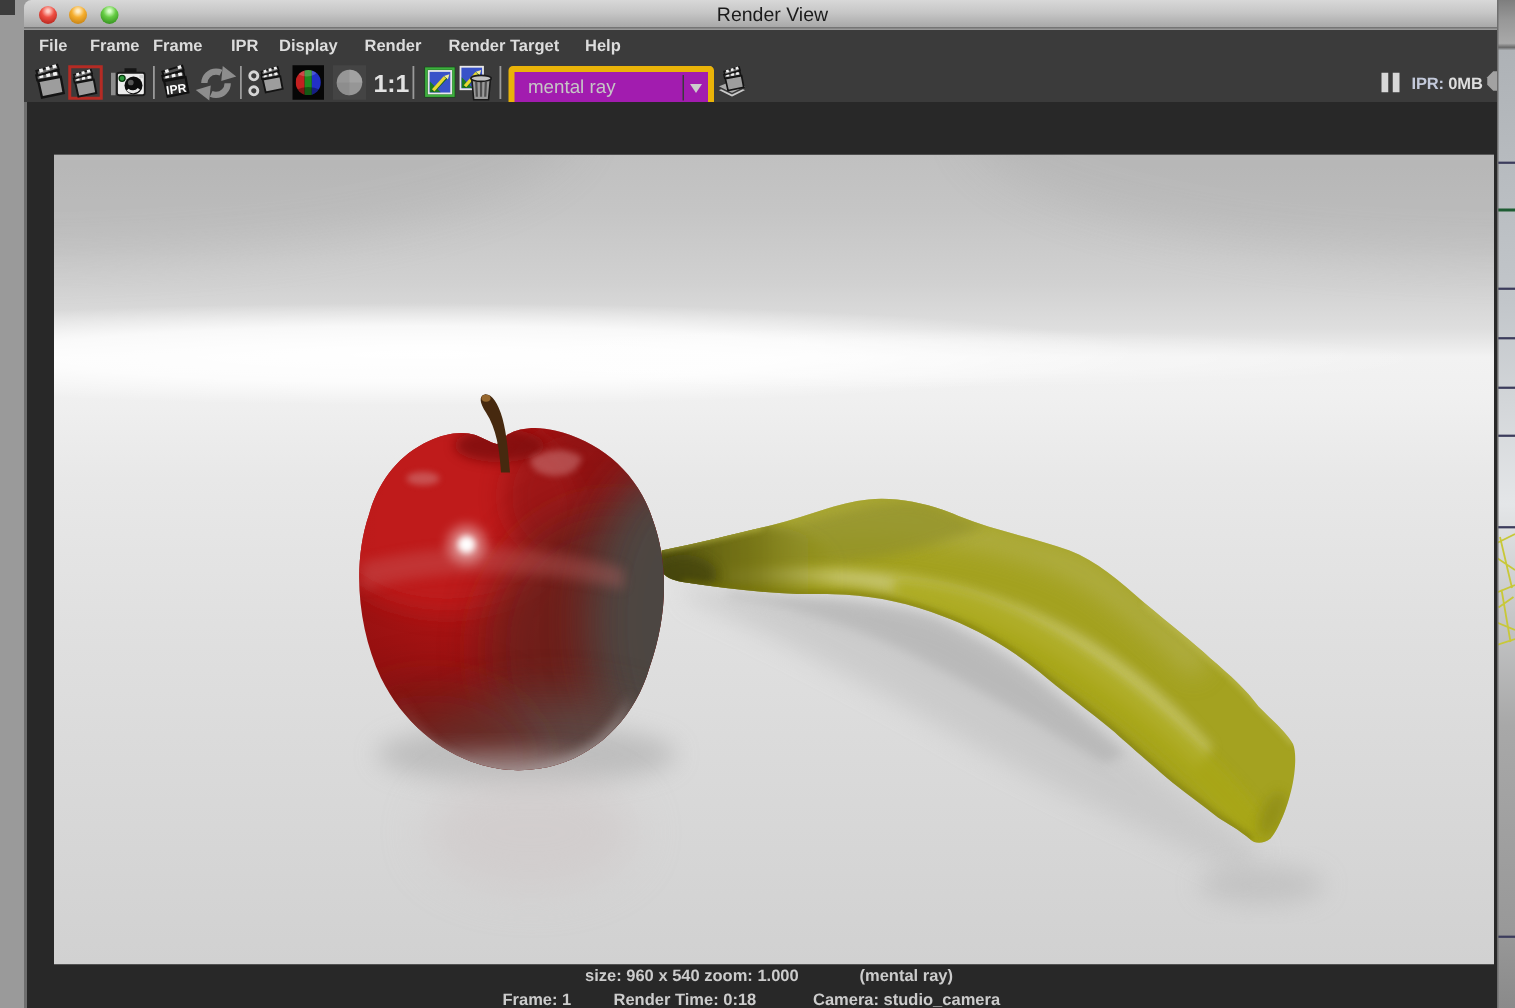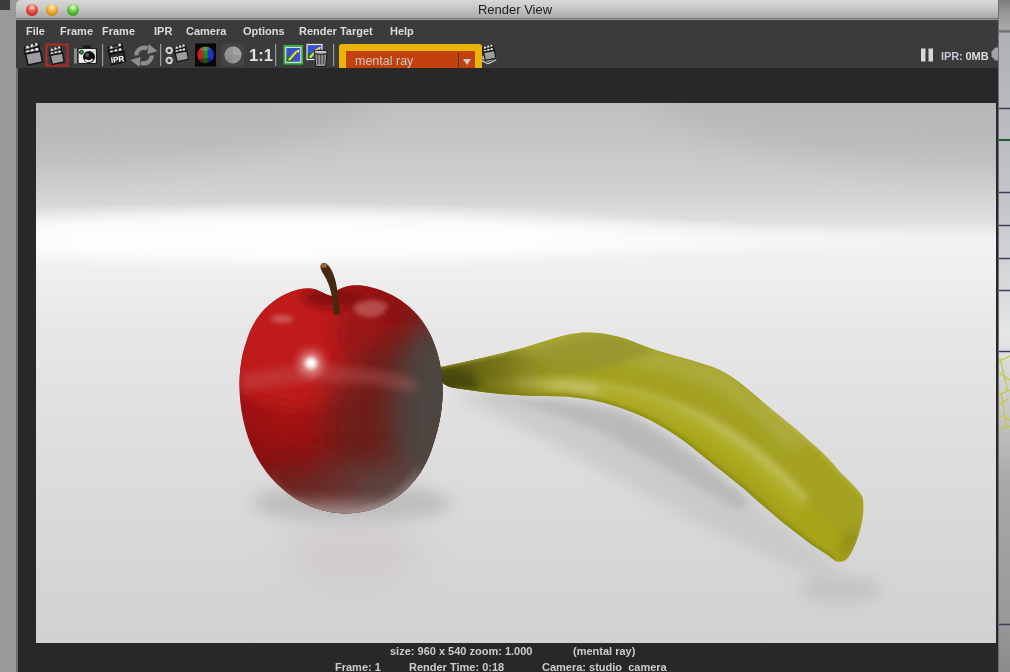--- a/index.html
+++ b/index.html
@@ -25,22 +25,22 @@
     <span class="tl" style="left:10px;background:radial-gradient(circle at 50% 28%,#ffd0c8 8%,#ee4f43 40%,#b1221a 90%)"></span>
     <span class="tl" style="left:30px;background:radial-gradient(circle at 50% 28%,#ffeec8 8%,#f5ae2e 40%,#c07d12 90%)"></span>
     <span class="tl" style="left:51px;background:radial-gradient(circle at 50% 28%,#d8ffc8 8%,#66cc44 40%,#2e8a1a 90%)"></span>
     <div id="ttext">Render View</div>
   </div>
   <div id="menubar">
     <span class="mi" style="left:10px">File</span>
     <span class="mi" style="left:44px">Frame</span>
     <span class="mi" style="left:86px">Frame</span>
     <span class="mi" style="left:138px">IPR</span>
-    <span class="mi" style="left:170px">Camera</span>
-    <span class="mi" style="left:227px">Options</span>
+    <span class="mi" style="left:170px">Display</span>
+    <span class="mi" style="left:227px">Render</span>
     <span class="mi" style="left:283px">Render Target</span>
     <span class="mi" style="left:374px">Help</span>
   </div>
   <div id="toolbar">
   <svg width="997" height="26" viewBox="0 0 997 26" style="position:absolute;left:0;top:0">
     <defs>
       <g id="clap">
         <path d="M1.5,9 L16.5,6.2 L18.5,17 L4,20 Z" fill="#9d9d9d" stroke="#141414" stroke-width="1.6"></path>
         <path d="M0.8,8.6 L15.8,5.8 L15.1,2.4 L0.1,5.2 Z" fill="#6e6e6e" stroke="#141414" stroke-width="1.3"></path>
         <rect x="2.2" y="4.6" width="2.6" height="2.4" fill="#f2f2f2" transform="rotate(-11 3.5 5.8)"></rect>
@@ -136,21 +136,21 @@
       <path d="M1,12.5 L11,8.5 L21,12.5 L11,17.5 Z" fill="#ababab" stroke="#3a3a3a" stroke-width="1"></path>
       <use href="#clap" transform="translate(5.5,1) scale(0.72)"></use>
     </g>
     <g transform="translate(905,6.5)">
       <rect x="0" y="0" width="4.5" height="13" fill="#d8d8d8"></rect>
       <rect x="7.5" y="0" width="4.5" height="13" fill="#d8d8d8"></rect>
     </g>
     <text x="925" y="17.5" font-family="Liberation Sans" font-size="11" font-weight="bold" letter-spacing="-0.1" fill="#c3c9da">IPR: <tspan fill="#dedede">0MB</tspan></text>
     <path d="M979.5,5.5 l5,0 l4,4 l0,5 l-4,4 l-5,0 l-4,-4 l0,-5 Z" fill="#a2a2a2"></path>
   </svg>
-  <div style="position:absolute;left:323px;top:2px;width:129px;height:21px;background:#c2410c;border:7px solid #eab308;border-radius:3px">
+  <div style="position:absolute;left:323px;top:2px;width:129px;height:21px;background:#a21caf;border:4px solid #eab308;border-radius:3px">
     <span style="position:absolute;left:9px;top:3px;font-size:12.5px;color:#c6c6c6">mental ray</span>
     <span style="position:absolute;right:16px;top:2px;bottom:2px;width:1px;background:#3a3a3a"></span>
     <span style="position:absolute;right:4px;top:8px;width:0;height:0;border-left:4.5px solid transparent;border-right:4.5px solid transparent;border-top:6px solid #cccccc"></span>
   </div>
   </div>
   <div id="content"></div>
   <div id="rimg">
   <svg width="960" height="540" viewBox="0 0 960 540">
     <defs>
       <linearGradient id="bg" x1="0" y1="0" x2="0" y2="1">

